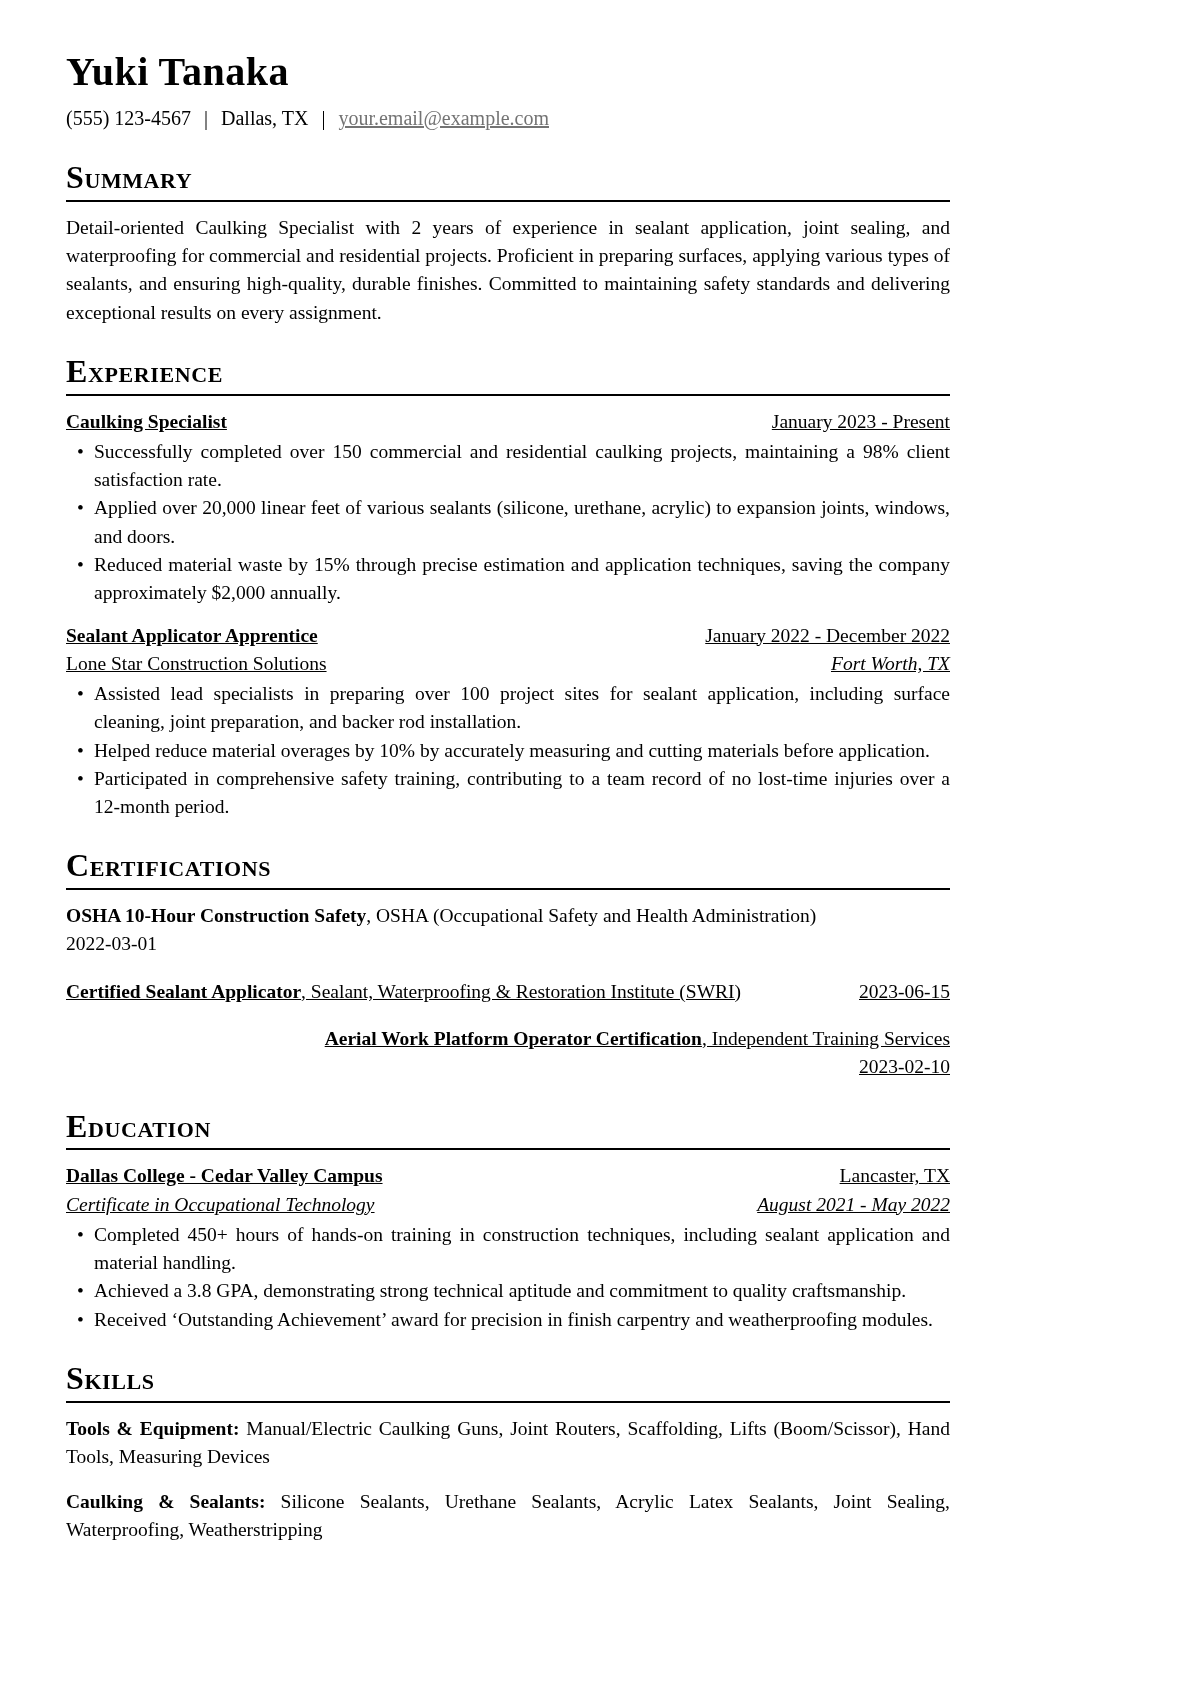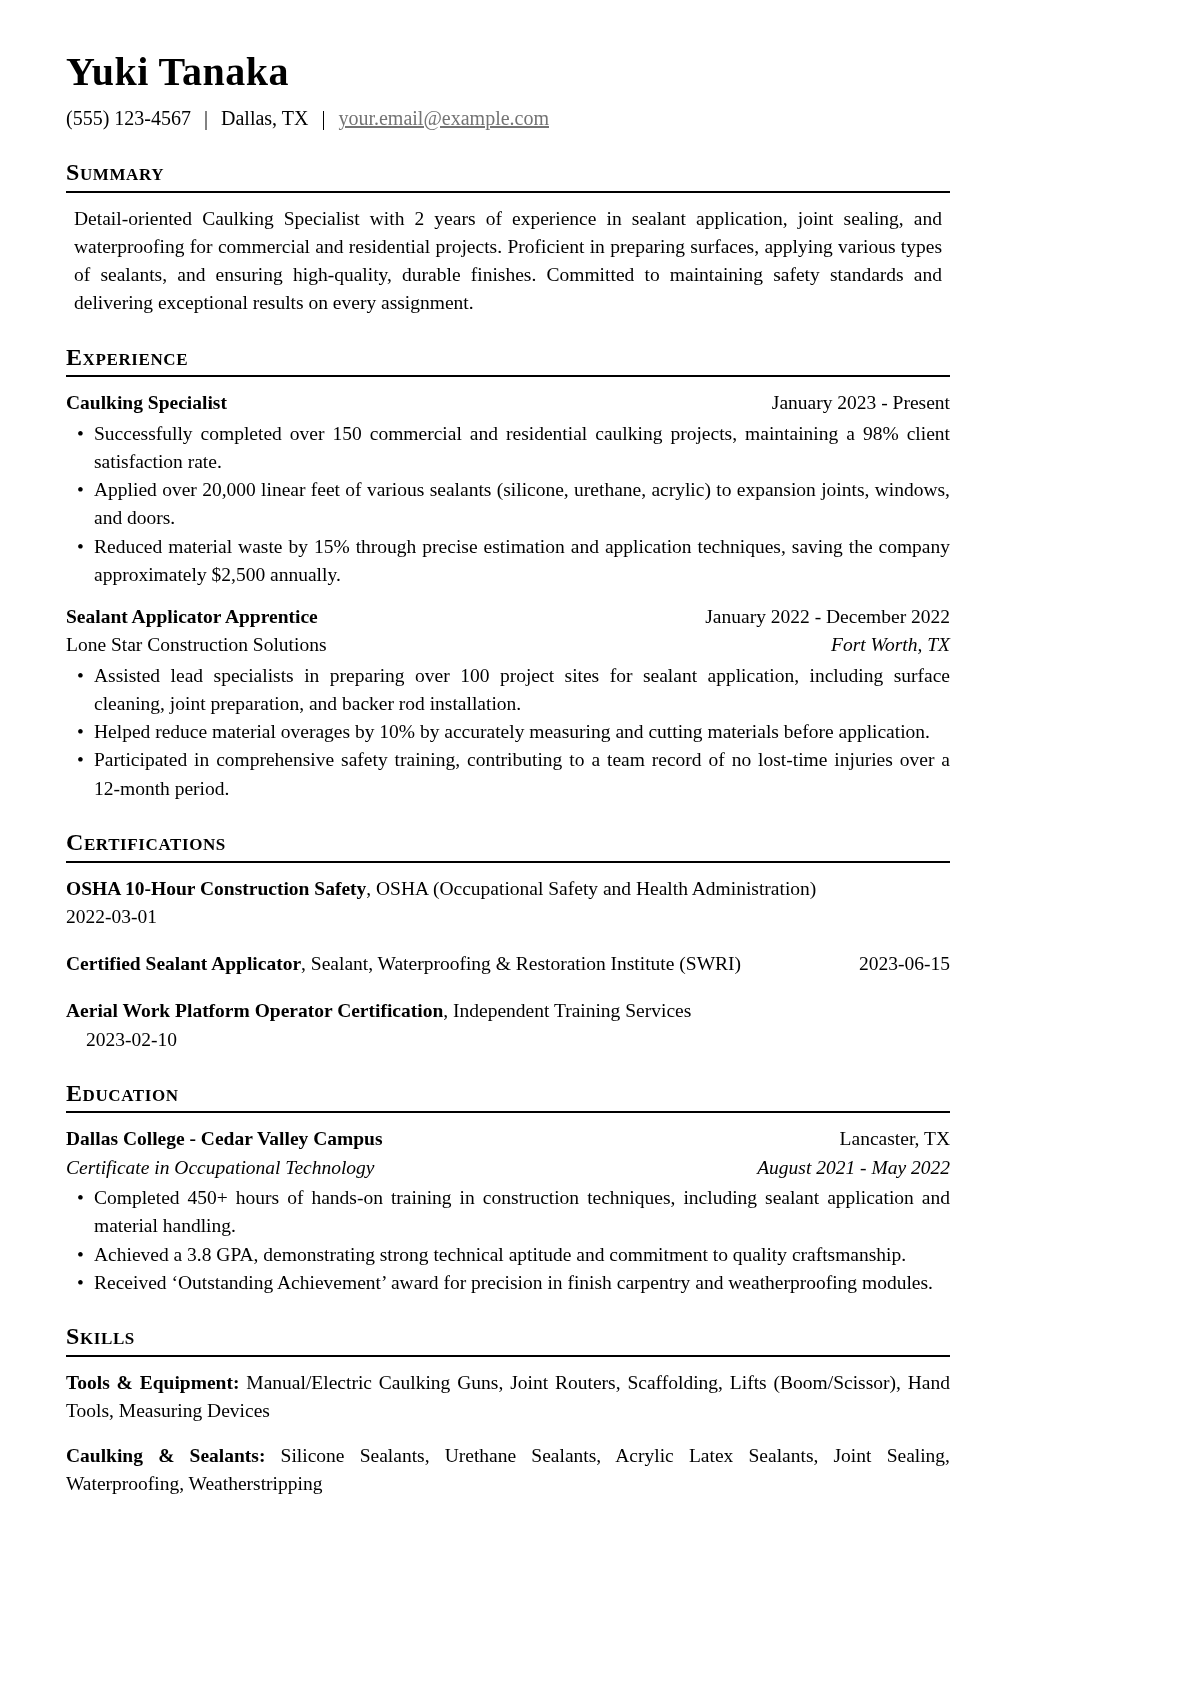--- a/index.html
+++ b/index.html
@@ -34,37 +34,38 @@
     margin: 0 13px;
   }
   a.email {
     color: #737373;
     text-decoration: underline;
     cursor: pointer;
   }
   h2.sec {
     font-variant: small-caps;
     font-weight: 600;
-    font-size: 24px;
+    font-size: 32px;
     line-height: 1.15;
     letter-spacing: 0.6px;
     margin: 26px 0 12px 0;
     padding-bottom: 4px;
     border-bottom: 2.5px solid #000000;
   }
   p.body-text {
-    margin: 8px;
+    margin: 0;
     text-align: justify;
     hyphens: auto;
     -webkit-hyphens: auto;
   }
   .row {
     display: flex;
     justify-content: space-between;
-    align-items: flex-start;
+    align-items: flex-end;
+    text-decoration: underline;
   }
   .row .right { white-space: nowrap; margin-left: 20px; }
   .bold { font-weight: bold; }
   .ital { font-style: italic; }
   ul.bullets {
     list-style: none;
     margin: 2px 0 14px 0;
     padding: 0 0 0 28px;
   }
   ul.bullets li {
@@ -113,21 +114,21 @@
     <h2 class="sec">Experience</h2>
 
     <div class="job">
       <div class="row">
         <span class="bold">Caulking Specialist</span>
         <span class="right">January 2023 - Present</span>
       </div>
       <ul class="bullets">
         <li>Successfully completed over 150 commercial and residential caulking projects, maintaining a 98% client satisfaction rate.</li>
         <li>Applied over 20,000 linear feet of various sealants (silicone, urethane, acrylic) to expansion joints, windows, and doors.</li>
-        <li>Reduced material waste by 15% through precise estimation and application techniques, saving the company approximately $2,500 annually.</li>
+        <li>Reduced material waste by 15% through precise estimation and application techniques, saving the company approximately $2,000 annually.</li>
       </ul>
     </div>
 
     <div class="job">
       <div class="row">
         <span class="bold">Sealant Applicator Apprentice</span>
         <span class="right">January 2022 - December 2022</span>
       </div>
       <div class="row">
         <span>Lone Star Construction Solutions</span>

